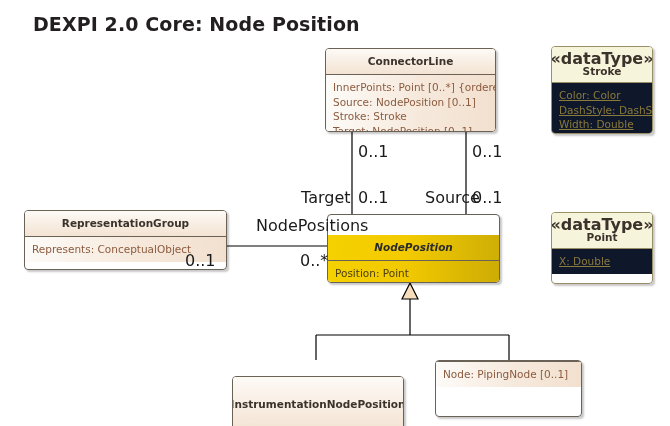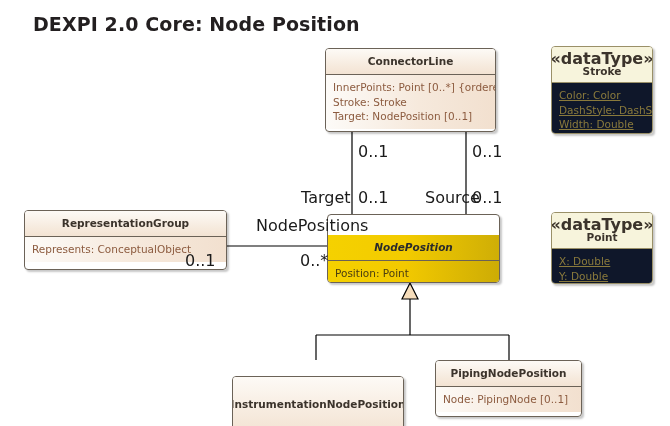--- a/index.html
+++ b/index.html
@@ -171,20 +171,21 @@
 
 <div class="diagram-title">DEXPI 2.0 Core: Node Position</div>
 
 <div class="uml-box style-class" id="box-connectorline">
   <div class="uml-head">
     <div class="cname">ConnectorLine</div>
   </div>
   <div class="uml-sep"></div>
   <div class="uml-body">
     <div class="attr">InnerPoints: Point [0..*] {ordered}</div>
+    <div class="attr">Source: NodePosition [0..1]</div>
     <div class="attr">Stroke: Stroke</div>
     <div class="attr">Target: NodePosition [0..1]</div>
   </div>
 </div>
 
 <div class="uml-box style-datatype" id="box-stroke">
   <div class="uml-head">
     <div class="stereotype">«dataType»</div>
     <div class="cname">Stroke</div>
   </div>
@@ -207,44 +208,40 @@
 </div>
 
 <div class="uml-box style-datatype" id="box-point">
   <div class="uml-head">
     <div class="stereotype">«dataType»</div>
     <div class="cname">Point</div>
   </div>
   <div class="uml-sep"></div>
   <div class="uml-body">
     <div class="attr">X: Double</div>
-    <div class="attr">Y: Double</div>
   </div>
 </div>
 
 <div class="uml-box style-class" id="box-representationgroup">
   <div class="uml-head">
     <div class="cname">RepresentationGroup</div>
   </div>
   <div class="uml-sep"></div>
   <div class="uml-body">
     <div class="attr">Represents: ConceptualObject</div>
   </div>
 </div>
 
 <div class="uml-box style-class" id="box-instrumentation">
   <div class="uml-head">
     <div class="cname">InstrumentationNodePosition</div>
   </div>
 </div>
 
 <div class="uml-box style-class" id="box-piping">
-  <div class="uml-head">
-    <div class="cname">PipingNodePosition</div>
-  </div>
   <div class="uml-sep"></div>
   <div class="uml-body">
     <div class="attr">Node: PipingNode [0..1]</div>
   </div>
 </div>
 
 <div class="edge-label" style="left:358px; top:142px;">0..1</div>
 <div class="edge-label" style="left:358px; top:188px;">0..1</div>
 <div class="edge-label" style="left:301px; top:188px;">Target</div>
 

